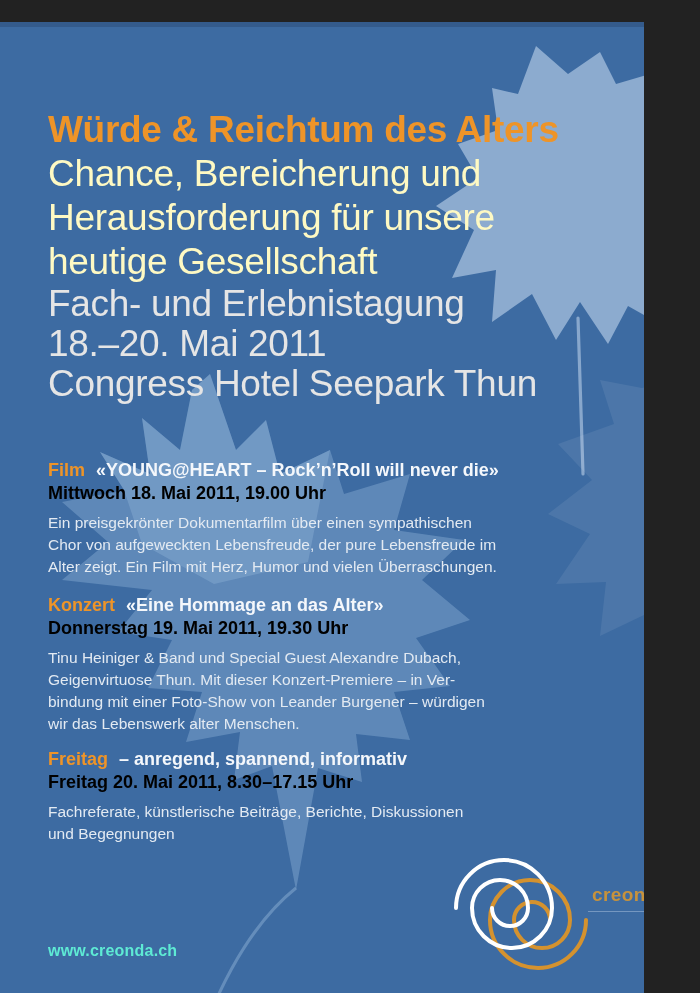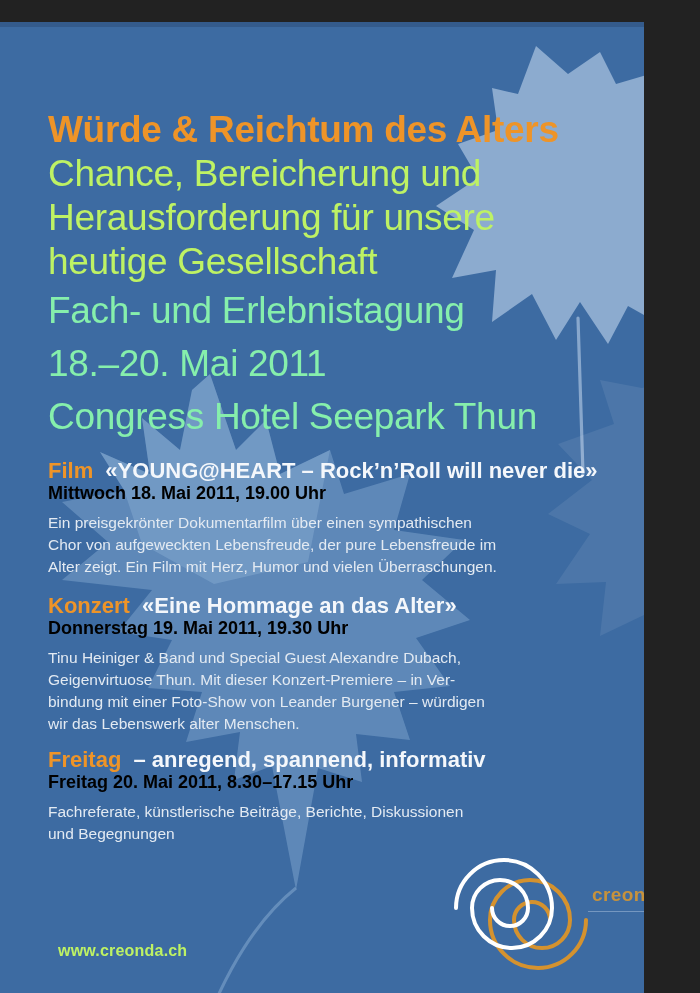--- a/index.html
+++ b/index.html
@@ -15,42 +15,42 @@
   .abs{position:absolute;}
 
   
   .headline{left:48px;top:86px;width:640px;}
   .h-title{
     font-size:37px;line-height:44px;font-weight:700;
     color:#ee9428;letter-spacing:-0.3px;white-space:pre-line;
   }
   .h-sub{
     font-size:37px;line-height:44px;font-weight:400;
-    color:#bef264;letter-spacing:-0.3px;white-space:pre-line;
+    color:#fef9c3;letter-spacing:-0.3px;white-space:pre-line;
   }
   .h-event{
-    font-size:37px;line-height:53px;font-weight:400;
-    color:#86efac;letter-spacing:-0.3px;white-space:pre-line;
+    font-size:37px;line-height:40px;font-weight:400;
+    color:#e5e5e5;letter-spacing:-0.3px;white-space:pre-line;
   }
 
   
   .section{left:48px;width:600px;}
-  .sec-line1{font-size:22px;line-height:23px;font-weight:700;}
+  .sec-line1{font-size:18px;line-height:23px;font-weight:700;}
   .sec-label{color:#ee9428;margin-right:6px;}
   .sec-title{color:#f4f7fb;}
   .sec-date{font-size:18px;line-height:23px;font-weight:700;color:#000000;}
   .sec-body{
     font-size:15.5px;line-height:22px;font-weight:400;
     color:#e3eaf2;white-space:pre-line;margin-top:7px;
   }
 
   
   .website{
-    left:58px;top:920px;
-    font-size:16px;font-weight:700;color:#bef264;letter-spacing:0.2px;
+    left:48px;top:920px;
+    font-size:16px;font-weight:700;color:#5eead4;letter-spacing:0.2px;
   }
   .logo-text{
     left:592px;top:862px;
     font-size:19px;font-weight:700;color:#c7923c;letter-spacing:0.4px;
   }
   .logo-underline{
     left:588px;top:889px;width:112px;height:0;
     border-top:1px solid rgba(186,207,228,0.45);
   }
 </style>

